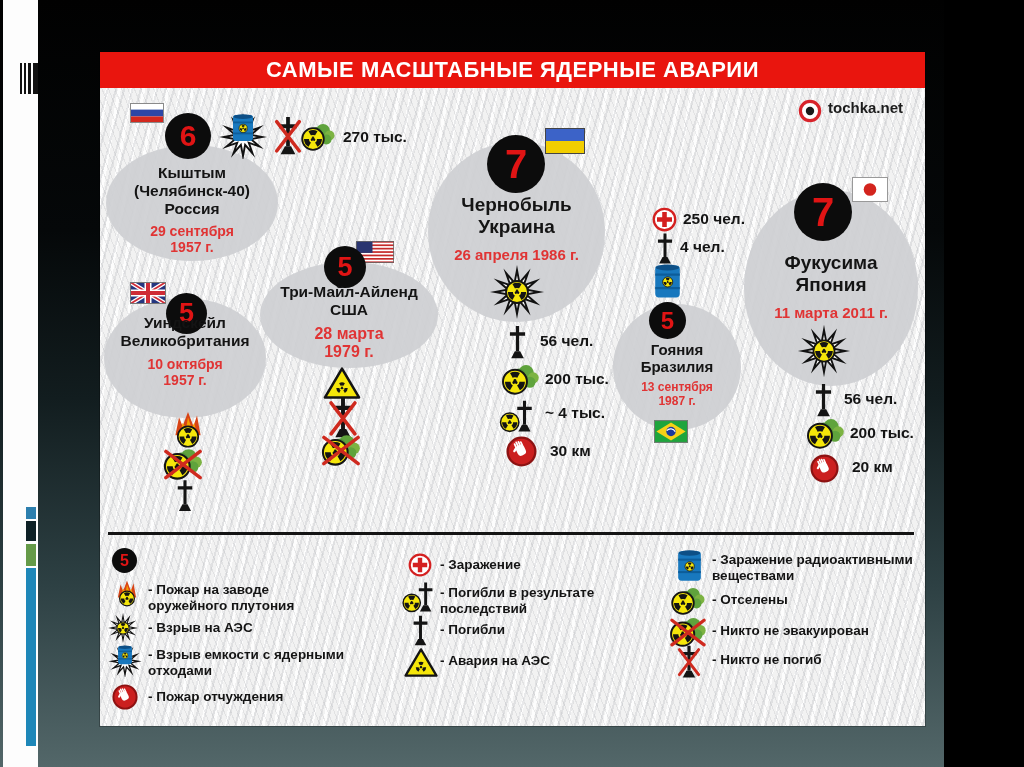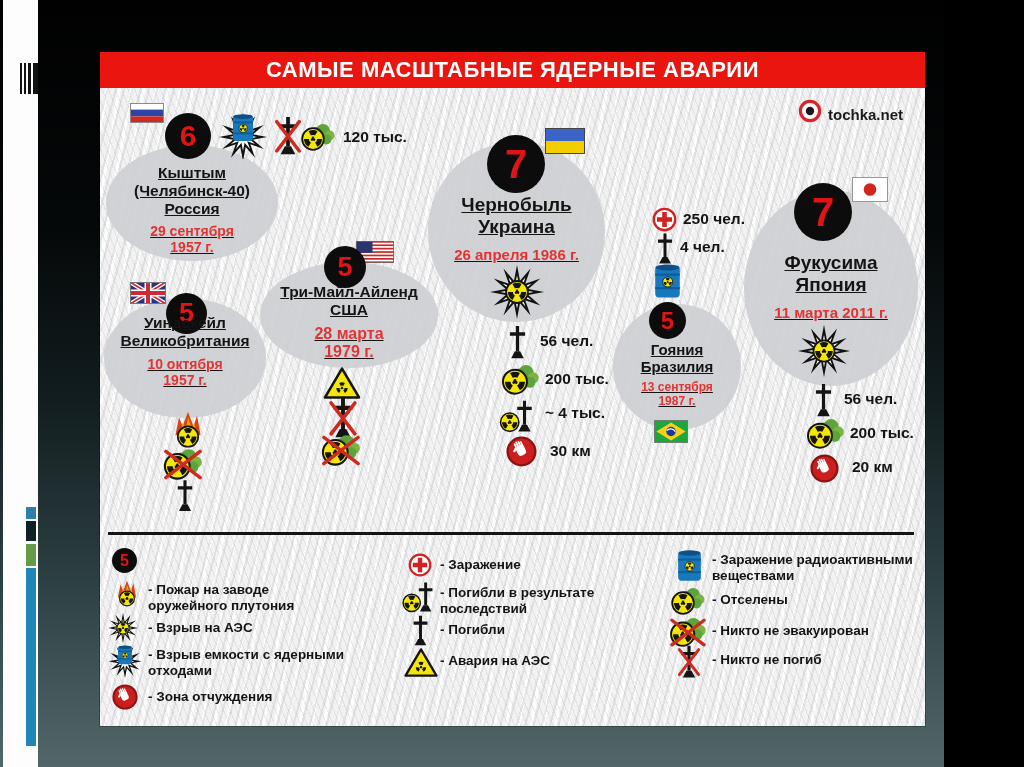--- a/index.html
+++ b/index.html
@@ -13,27 +13,27 @@
   .mini{left:26px;width:10px;}
   .slide{left:100px;top:52px;width:825px;height:674px;overflow:hidden;
     background-color:#f2f2f2;
     background-image:
       repeating-linear-gradient(105deg,rgba(176,178,184,.28) 0 2px,rgba(0,0,0,0) 2px 8px),
       repeating-linear-gradient(68deg,rgba(150,152,158,.18) 0 1px,rgba(0,0,0,0) 1px 6px),
       repeating-linear-gradient(100deg,rgba(255,255,255,.85) 0 3px,rgba(0,0,0,0) 3px 12px);
     box-shadow:0 0 0 1px rgba(0,0,0,.25);}
   .titlebar{left:0;top:0;width:825px;height:36px;background:#e9150e;display:flex;align-items:center;justify-content:center;}
   .titlebar h1{margin:0;color:#fff;font-size:22px;font-weight:bold;letter-spacing:.5px;}
-  .logo{left:698px;top:47px;display:flex;align-items:flex-end;gap:6px;}
+  .logo{left:698px;top:47px;display:flex;align-items:flex-start;gap:6px;}
   .logo .ltxt{font-size:15px;font-weight:bold;color:#1c1c1c;}
   .blob{background:rgba(206,207,211,.92);border-radius:50%;}
   .badge{background:#0c0c0c;border-radius:50%;display:flex;align-items:center;justify-content:center;
     color:#e01414;font-weight:bold;}
   .txt{font-weight:bold;color:#141414;line-height:1.16;}
-  .center{text-align:center;text-decoration:underline;}
+  .center{text-align:center;}
   .date{color:#e03434;}
   .stat{font-size:15.5px;}
   .lg{font-size:13.5px;line-height:1.18;}
   .ic{display:block;}
 </style>
 </head>
 <body>
 
 <svg width="0" height="0" style="position:absolute" aria-hidden="true">
   <defs>
@@ -201,21 +201,21 @@
       </div>
     <svg class="abs ic" style="left:116px;top:59px" width="54" height="48" viewBox="0 0 52 48">
         <use href="#g-barrel-explosion"></use>
       </svg>
     <svg class="abs ic" style="left:173px;top:63px" width="30" height="40" viewBox="0 0 20 30">
         <use href="#g-cross-x"></use>
       </svg>
     <svg class="abs ic" style="left:200px;top:71px" width="36" height="28" viewBox="0 0 34 28">
         <use href="#g-rad-green"></use>
       </svg>
-    <div class="abs txt stat" style="left:243px;top:76px">120 тыс.</div>
+    <div class="abs txt stat" style="left:243px;top:76px">270 тыс.</div>
     <div class="abs txt center" style="left:6px;top:112px;width:172px;font-size:15.5px">
       <div>Кыштым</div>
       <div>(Челябинск-40)</div>
       <div>Россия</div>
       <div class="date" style="font-size:14px;margin-top:5px">
         <div>29 сентября</div>
         <div>1957 г.</div>
       </div>
     </div>
 
@@ -369,21 +369,21 @@
         <use href="#g-explosion"></use>
       </svg>
     <div class="abs txt lg" style="left:48px;top:568px">- Взрыв на АЭС</div>
     <svg class="abs ic" style="left:7px;top:591px" width="36" height="34" viewBox="0 0 52 48">
         <use href="#g-barrel-explosion"></use>
       </svg>
     <div class="abs txt lg" style="left:48px;top:595px;max-width:222px">- Взрыв емкости с ядерными отходами</div>
     <svg class="abs ic" style="left:12px;top:632px" width="26" height="26" viewBox="0 0 32 32">
         <use href="#g-stop"></use>
       </svg>
-    <div class="abs txt lg" style="left:48px;top:637px">- Зона отчуждения</div>
+    <div class="abs txt lg" style="left:48px;top:637px">- Пожар отчуждения</div>
 
     <svg class="abs ic" style="left:308px;top:501px" width="24" height="24" viewBox="0 0 24 24">
         <use href="#g-redcross"></use>
       </svg>
     <div class="abs txt lg" style="left:340px;top:505px">- Заражение</div>
     <svg class="abs ic" style="left:302px;top:529px" width="36" height="32" viewBox="0 0 38 34">
         <use href="#g-rad-cross"></use>
       </svg>
     <div class="abs txt lg" style="left:340px;top:533px;max-width:182px">- Погибли в результате последствий</div>
     <svg class="abs ic" style="left:310px;top:562px" width="21" height="32" viewBox="0 0 20 30">

